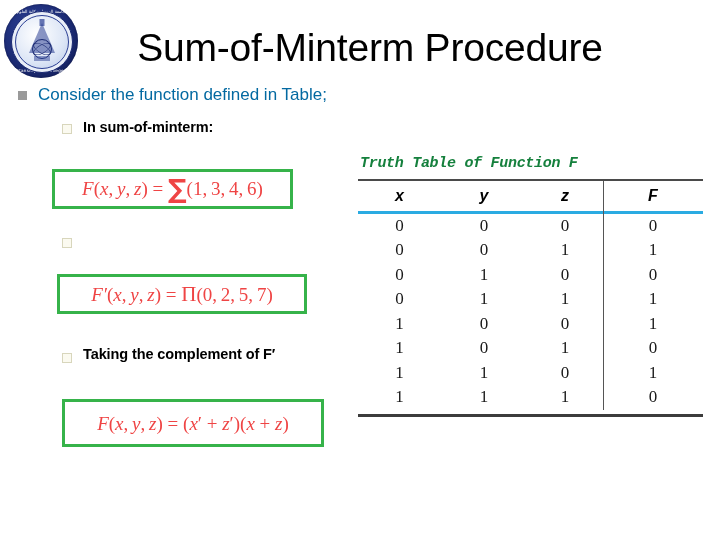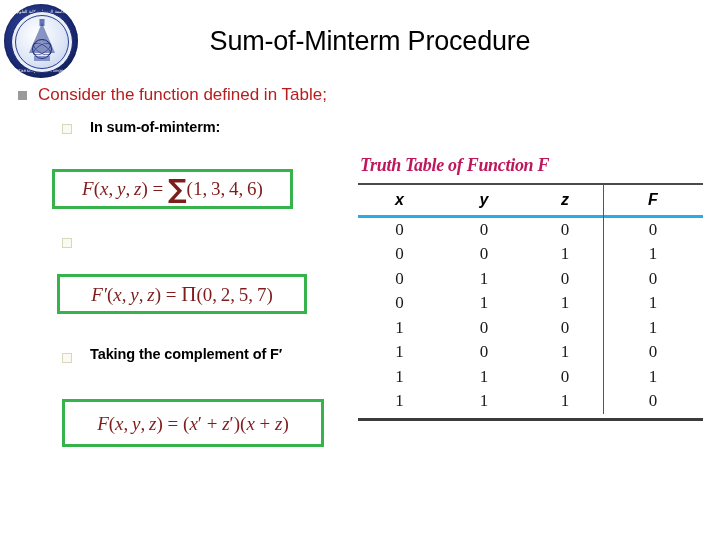--- a/index.html
+++ b/index.html
@@ -107,21 +107,21 @@
   .logo-text-top { top: 5px; }
   .logo-text-bottom { bottom: 5px; }
 
   
   .slide-title {
     position: absolute;
     left: 90px;
     top: 26px;
     width: 560px;
     text-align: center;
-    font-size: 27px;
+    font-size: 39px;
     font-weight: 400;
     letter-spacing: -0.2px;
     color: #000000;
     font-family: "Liberation Sans", sans-serif;
   }
 
   
   .bullet-l1 {
     position: absolute;
     left: 18px;
@@ -131,30 +131,30 @@
     gap: 11px;
   }
   .sq-filled {
     width: 9px; height: 9px;
     background: #9a9a9a;
     margin-top: 7px;
     flex: 0 0 auto;
   }
   .bullet-l1-text {
     font-size: 17px;
-    color: #b91c1c;
+    color: #0369a1;
     line-height: 1.25;
   }
 
   .bullet-l2 {
     position: absolute;
     left: 62px;
     display: flex;
     align-items: flex-start;
-    gap: 18px;
+    gap: 11px;
   }
   .sq-open {
     width: 8px; height: 8px;
     border: 1.4px solid #d8d6bc;
     background: #fbfaf0;
     margin-top: 5px;
     flex: 0 0 auto;
   }
   .bullet-l2-text {
     font-size: 14.5px;
@@ -171,21 +171,21 @@
     background: #ffffff;
     display: flex;
     align-items: center;
     justify-content: center;
     padding: 2px 7px;
     box-sizing: border-box;
   }
   .eq {
     font-family: "Liberation Serif", serif;
     font-size: 19px;
-    color: #7f1d1d;
+    color: #ef4444;
     white-space: nowrap;
     line-height: 1;
   }
   .eq i { font-style: italic; }
   .eq .big {
     font-size: 26px;
     vertical-align: -3px;
     font-family: "DejaVu Sans", sans-serif;
     font-weight: 700;
   }
@@ -196,25 +196,25 @@
   .eq .prime { font-style: italic; }
 
   
   .tt {
     position: absolute;
     left: 358px;
     top: 155px;
     width: 345px;
   }
   .tt-title {
-    font-family: Liberation Serif, serif;
-    font-size: 18px;
+    font-family: Liberation Mono, monospace;
+    font-size: 15px;
     font-weight: bold;
     font-style: italic;
-    color: #be185d;
+    color: #15803d;
     letter-spacing: -0.3px;
     margin-bottom: 7px;
     padding-left: 2px;
   }
   .tt-rule-top {
     height: 2px;
     background: #4a4a4a;
     width: 100%;
   }
   .tt-rule-blue {

